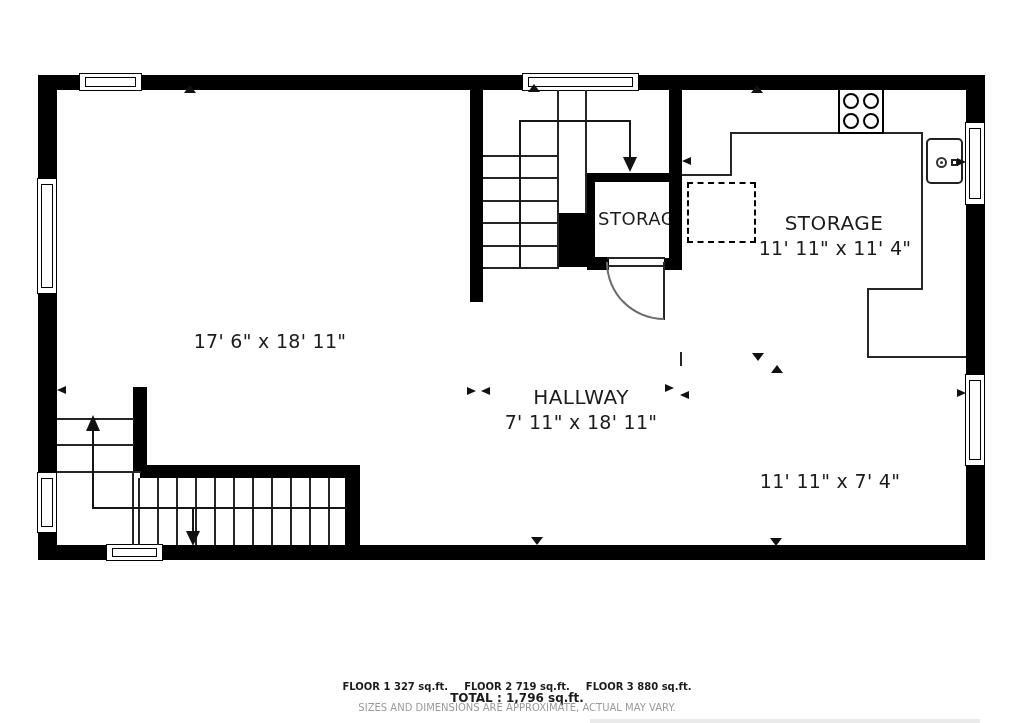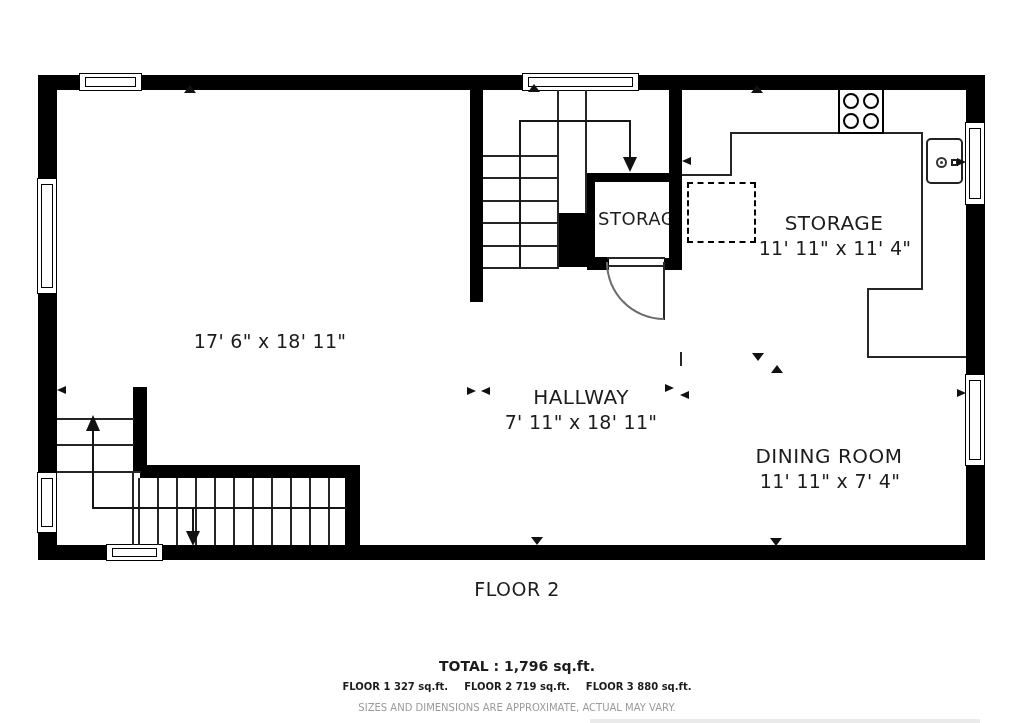--- a/index.html
+++ b/index.html
@@ -163,24 +163,22 @@
   <div class="ln" style="left:680px;top:352px;width:2px;height:14px;"></div>
 
   <div class="rdims" style="left:270px;top:330px;">17' 6" x 18' 11"</div>
 
   <div class="rname" style="left:834px;top:211px;">STORAGE</div>
   <div class="rdims" style="left:835px;top:237px;">11' 11" x 11' 4"</div>
 
   <div class="rname" style="left:581px;top:385px;">HALLWAY</div>
   <div class="rdims" style="left:581px;top:411px;">7' 11" x 18' 11"</div>
 
-  <div class="rname" style="left:829px;top:444px;">DINING ROOM</div>
   <div class="rdims" style="left:830px;top:470px;">11' 11" x 7' 4"</div>
 
-  <div class="footer-line" style="top:578px;font-size:19px;letter-spacing:.5px;">FLOOR 2</div>
   <div class="footer-line bold" style="top:681px;font-size:10px;">
     <span>FLOOR 1 327 sq.ft.</span><span style="display:inline-block;width:16px;"></span><span>FLOOR 2 719 sq.ft.</span><span style="display:inline-block;width:16px;"></span><span>FLOOR 3 880 sq.ft.</span>
   </div>
-  <div class="footer-line bold" style="top:658px;font-size:14px;">TOTAL :  1,796 sq.ft.</div>
+  <div class="footer-line bold" style="top:691px;font-size:12px;">TOTAL :  1,796 sq.ft.</div>
   <div class="footer-line" style="top:702px;font-size:10px;color:#9b9b9b;">SIZES AND DIMENSIONS ARE APPROXIMATE, ACTUAL MAY VARY.</div>
   <div style="position:absolute;left:590px;top:719px;width:390px;height:4px;background:#d9d9d9;opacity:.55;"></div>
 
 </div>
 
 </body></html>

